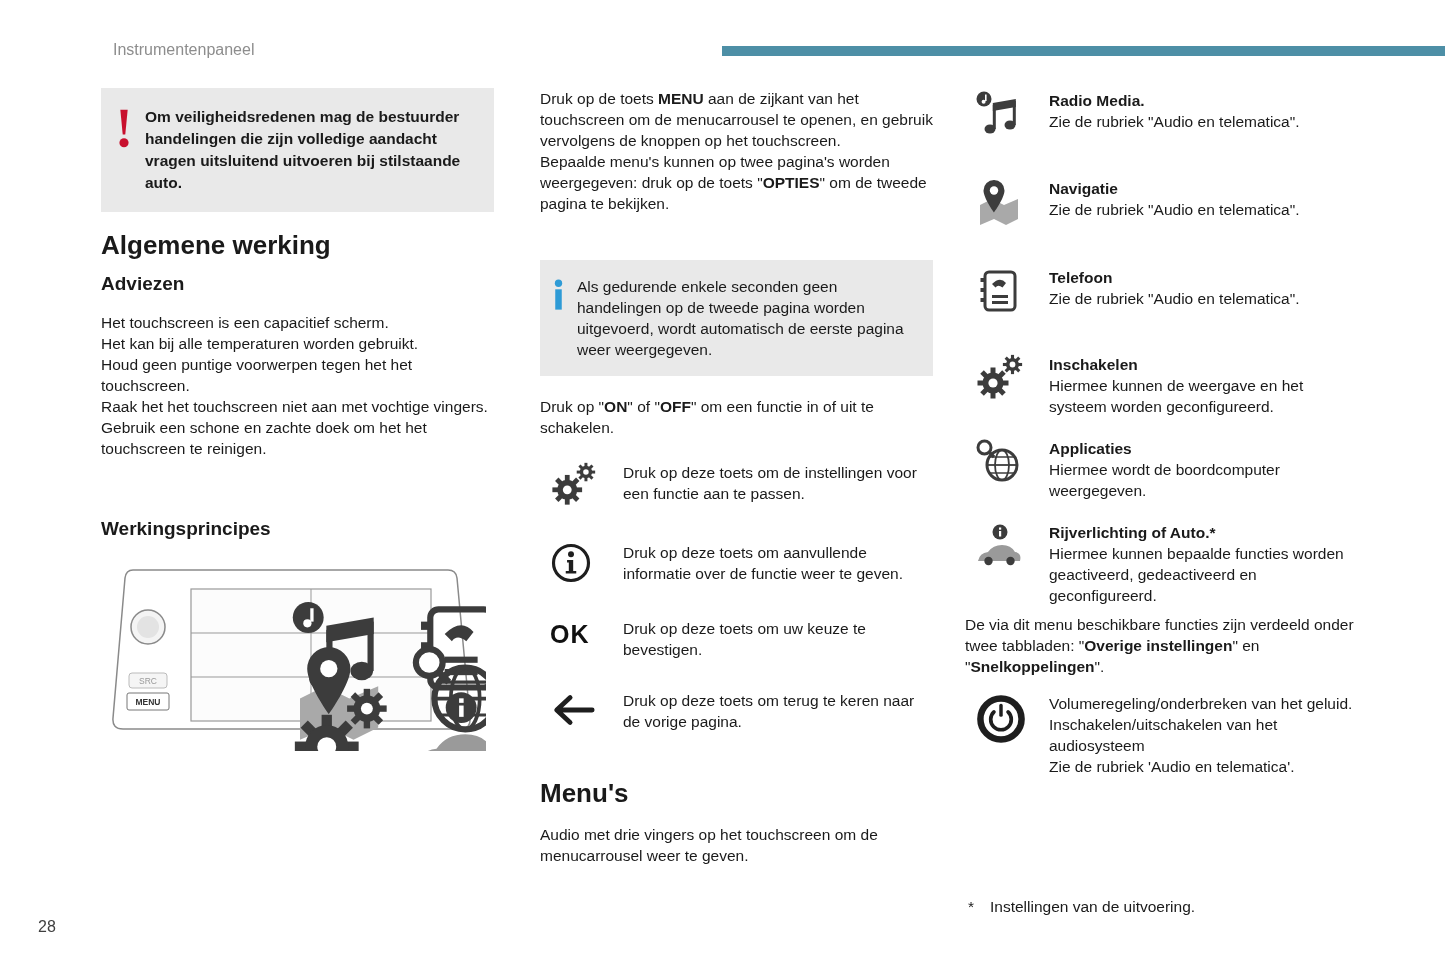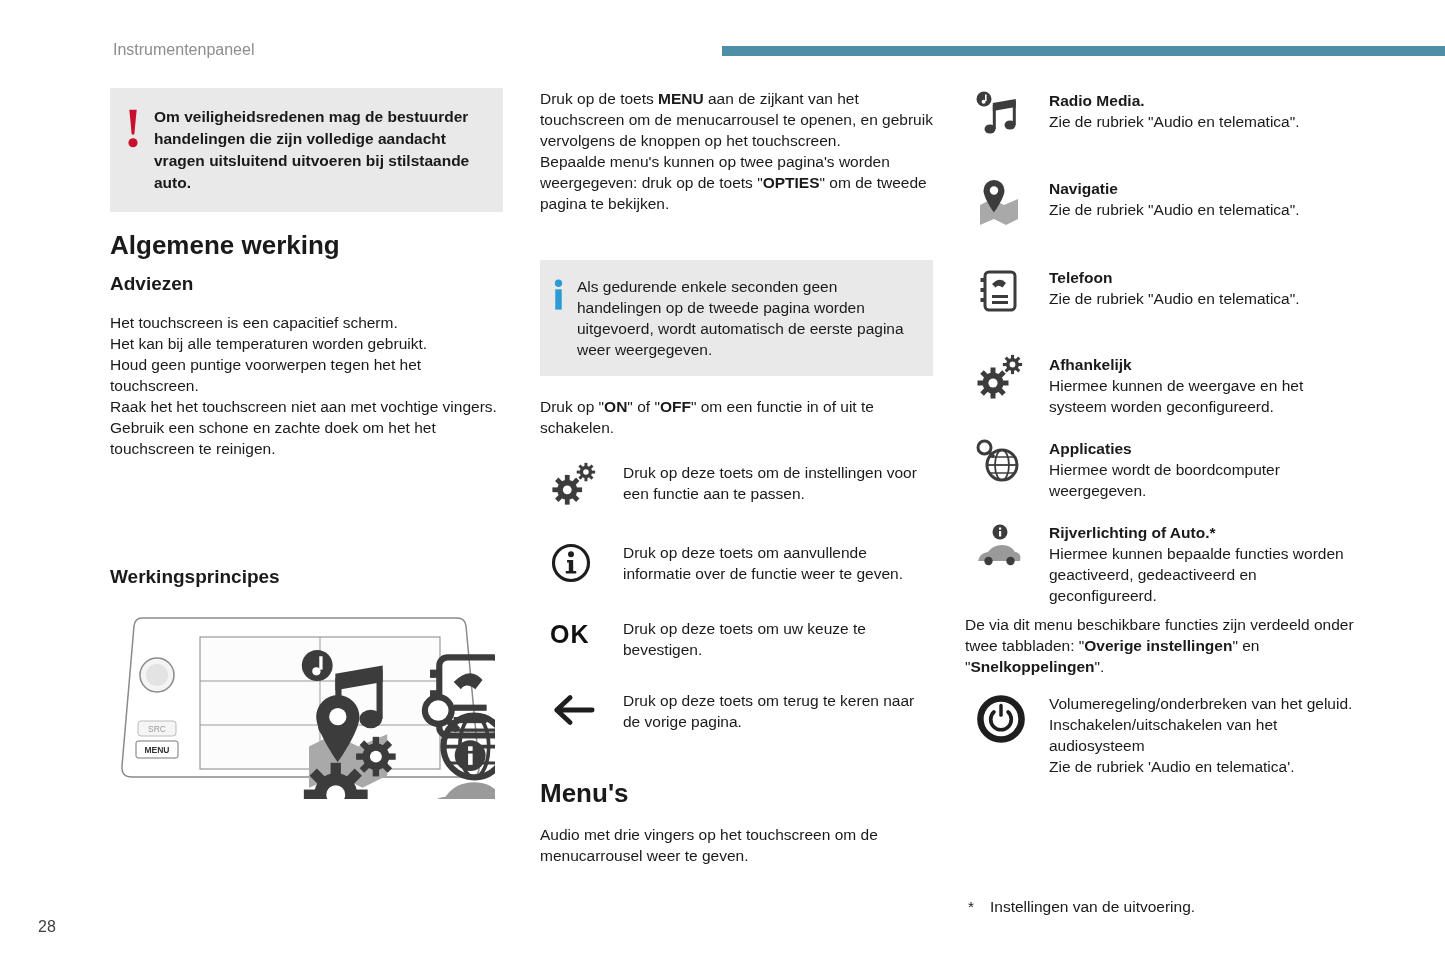--- a/index.html
+++ b/index.html
@@ -7,38 +7,38 @@
   body {
     width:1445px; height:964px; position:relative; overflow:hidden;
     font-family:"Liberation Sans", sans-serif; color:#1a1a1a;
   }
   .page { position:absolute; inset:0; }
   .doc-header { position:absolute; left:113px; top:41px; font-size:16px; color:#8d8d8d; }
   .accent-bar { position:absolute; left:722px; top:46px; right:0; height:10px; background:#4d8fa6; }
   .page-number { position:absolute; left:38px; top:918px; font-size:16px; font-weight:normal; color:#3f3f3f; }
 
   .col { position:absolute; top:88px; }
-  .col-left  { left:110px; width:393px; }
+  .col-left  { left:101px; width:393px; }
   .col-mid   { left:540px; width:393px; }
   .col-right { left:965px; width:392px; }
 
   p, .body-text { font-size:15.5px; line-height:21px; }
   .pre { white-space:pre-line; }
   .bold { font-weight:bold; }
   h1 { font-size:26px; font-weight:bold; line-height:30px; }
   h2 { font-size:19px; font-weight:bold; line-height:24px; }
 
   
   .warning-box { background:#e9e9e9; padding:18px 16px 18px 12px; display:flex; gap:10px; }
   .warn-icon { width:22px; height:46px; flex:0 0 22px; color:#c8102e; }
   .warning-text { font-size:15.5px; line-height:22px; }
   .h1-left { margin-top:18px; }
   .h2-adviezen { margin-top:12px; }
   .advice { margin-top:16px; }
-  .h2-werking { margin-top:106px; }
+  .h2-werking { margin-top:58px; }
   .device { width:385px; height:190px; margin-top:20px; display:block; }
 
   
   .info-box { background:#e9e9e9; padding:16px 14px 16px 12px; margin-top:46px; display:flex; gap:12px; }
   .bluei { width:13px; height:38px; flex:0 0 13px; color:#2e9bd6; }
   .onoff { margin-top:20px; }
   .actions { margin-top:24px; }
   .action-row { display:flex; margin-top:30px; }
   .action-row:first-child { margin-top:0; }
   .action-icon { flex:0 0 83px; padding-left:10px; }
@@ -288,21 +288,21 @@
         <div class="bold">Telefoon</div>
         <div>Zie de rubriek "Audio en telematica".</div>
       </div>
     </div>
 
     <div class="menu-row mr-4">
       <div class="menu-icon"><svg class="icon-48">
             <use href="#i-gears"></use>
           </svg></div>
       <div class="menu-text">
-        <div class="bold">Afhankelijk</div>
+        <div class="bold">Inschakelen</div>
         <div>Hiermee kunnen de weergave en het systeem worden geconfigureerd.</div>
       </div>
     </div>
 
     <div class="menu-row mr-5">
       <div class="menu-icon"><svg class="icon-48">
             <use href="#i-globe"></use>
           </svg></div>
       <div class="menu-text">
         <div class="bold">Applicaties</div>

